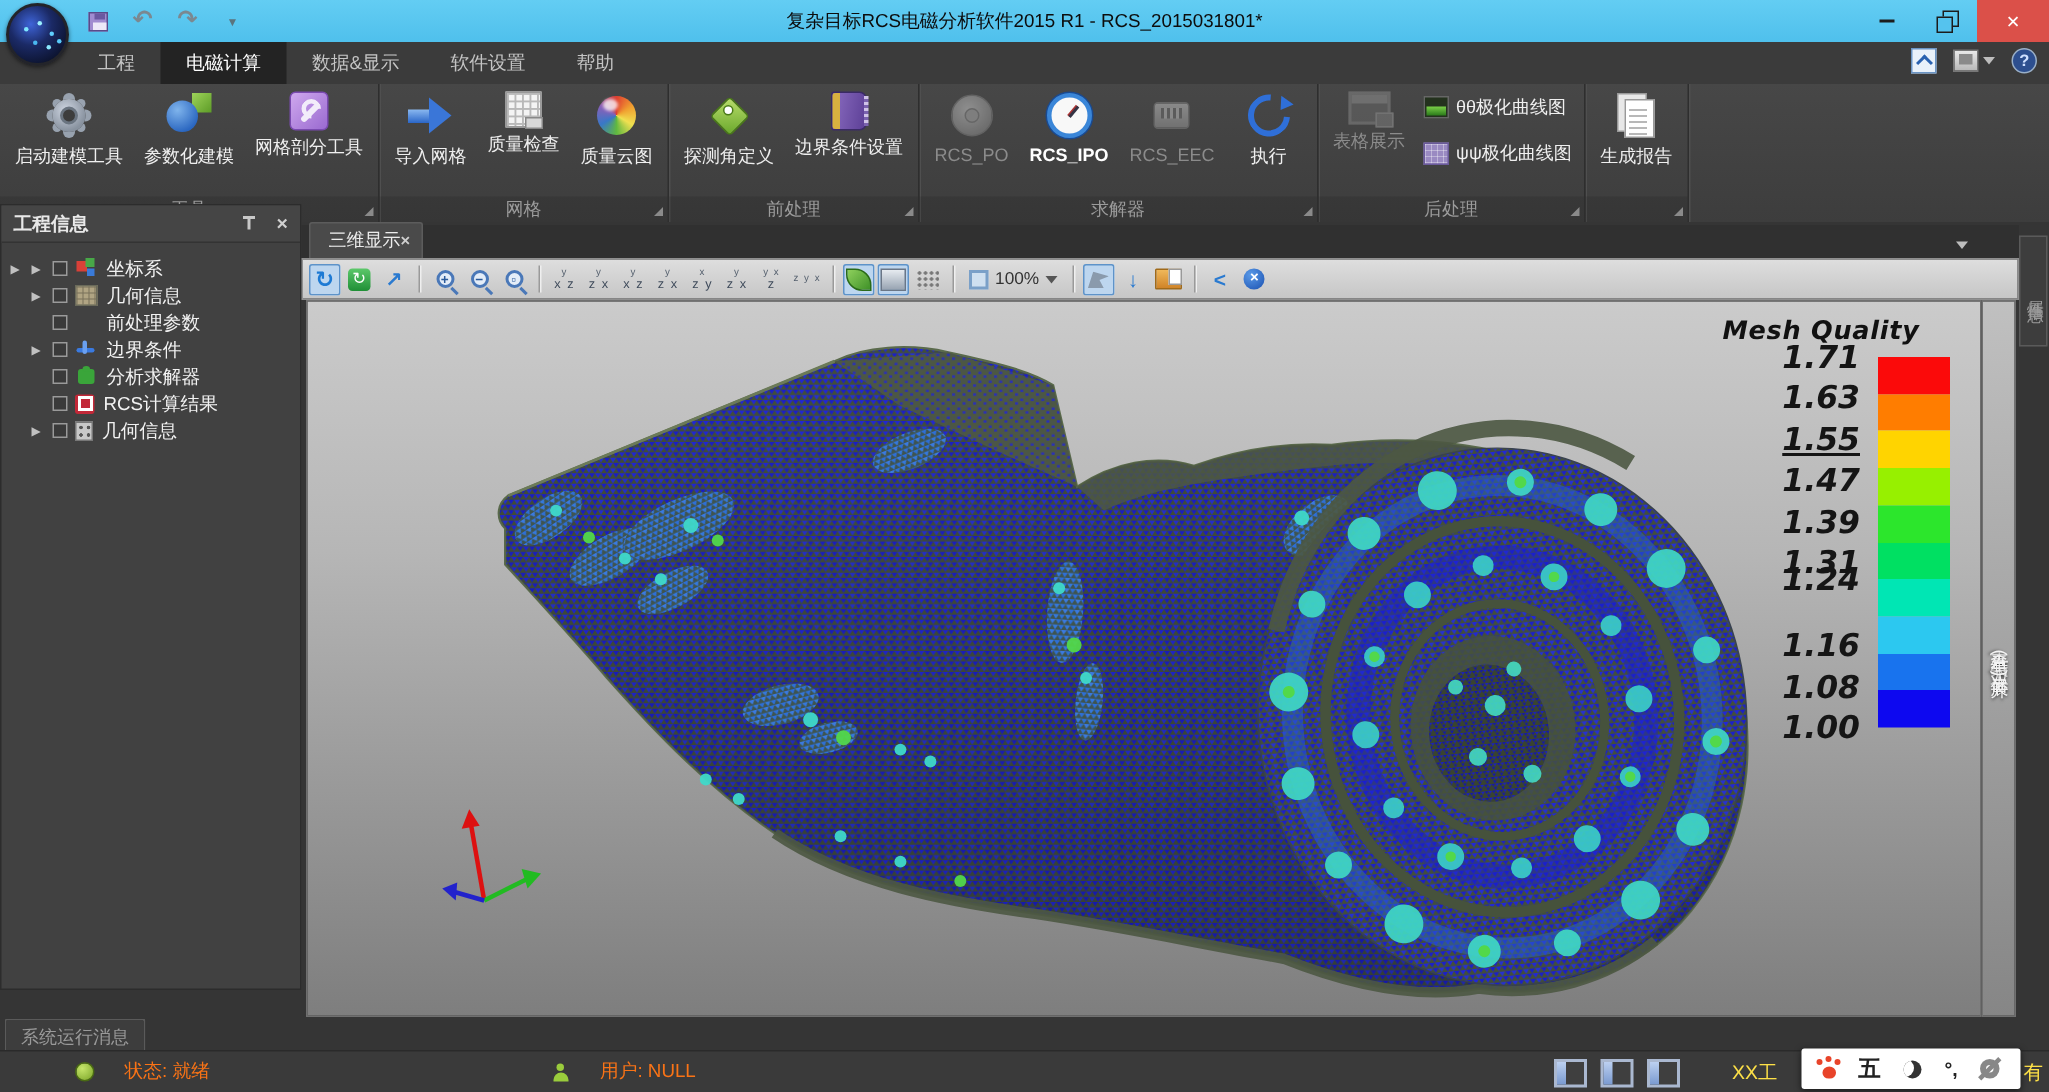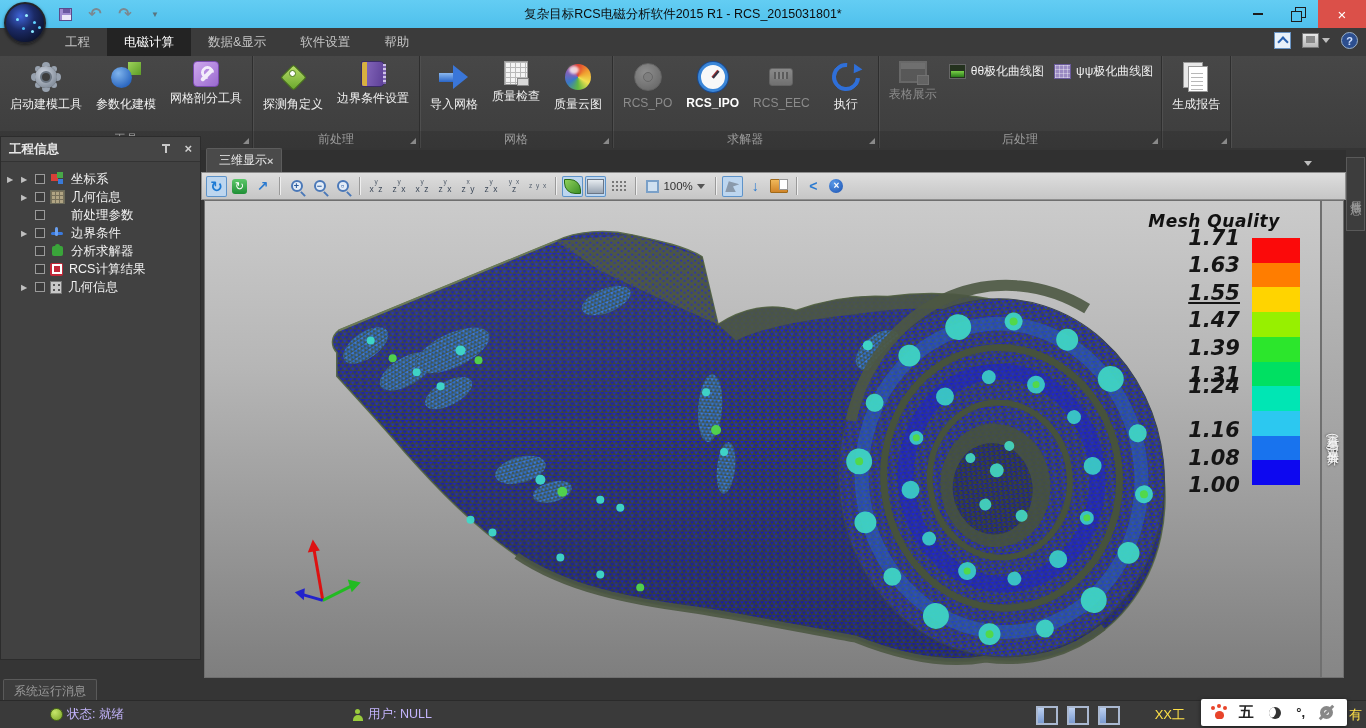--- a/index.html
+++ b/index.html
@@ -46,21 +46,21 @@
   #ribbon{left:0;top:56px;width:1366px;height:92px;background:linear-gradient(#474747,#3d3d3d);display:flex}
   .rgroup{display:flex;flex-direction:column;border-right:1px solid #2e2e2e;box-shadow:1px 0 0 #4f4f4f;padding-top:2px}
   .rbtns{display:flex;align-items:flex-start;flex:1;padding:0 3px}
   .rbtn{display:flex;flex-direction:column;align-items:center;padding:3px 7px 1px;min-width:58px;cursor:default}
   .rbtn .rlab{font-size:12px;color:#efefef;margin-top:3px;white-space:nowrap}
   .rbtn.disabled .rlab{color:#8b8b8b}
   .rbtn.disabled .ric{opacity:.45;filter:grayscale(.8)}
   .rbtn.activebtn .rlab{color:#fff;font-weight:bold}
   .rlabel{height:17px;line-height:16px;text-align:center;font-size:12px;color:#9b9b9b;position:relative;background:rgba(0,0,0,.10)}
   .rlabel .corner{position:absolute;right:3px;bottom:4px;width:0;height:0;border-left:6px solid transparent;border-bottom:6px solid #8a8a8a}
-  .smallcol{display:flex;justify-content:center;gap:0;padding-top:4px}
+  .smallcol{display:flex;flex-direction:column;justify-content:center;gap:12px;padding-top:4px}
   .rbtn.smallbtn{flex-direction:row;min-width:0;padding:1px 5px;align-items:center;gap:5px}
   .rbtn.smallbtn .rlab{margin-top:0}
 
   .ric{width:34px;height:32px;position:relative;display:flex;align-items:center;justify-content:center}
   .sic{width:17px;height:15px;position:relative;display:flex;align-items:center;justify-content:center}
   .ric-gear::before{content:"";width:22px;height:22px;border-radius:50%;background:radial-gradient(circle at 40% 35%,#cfd6e2,#88929f 70%);
     box-shadow:0 -11px 0 -7px #98a2af,0 11px 0 -7px #98a2af,-11px 0 0 -7px #98a2af,11px 0 0 -7px #98a2af,8px 8px 0 -8px #98a2af,-8px -8px 0 -8px #98a2af,8px -8px 0 -8px #98a2af,-8px 8px 0 -8px #98a2af}
   .ric-gear::after{content:"";position:absolute;width:8px;height:8px;border-radius:50%;background:#3d3d3d;border:2px solid #6a7480}
   .ric-sphere-square::before{content:"";position:absolute;right:2px;top:1px;width:13px;height:13px;background:linear-gradient(135deg,#9ed35a,#5d9c27)}
   .ric-sphere-square::after{content:"";position:absolute;left:2px;top:6px;width:21px;height:21px;border-radius:50%;background:radial-gradient(circle at 35% 30%,#7fb4ec,#2a66c0 75%)}
@@ -181,21 +181,21 @@
   #legend-body{position:relative;height:247px}
   #legend-bar{position:absolute;right:0;top:0;width:48px;height:247px;display:flex;flex-direction:column}
   .lcell{flex:1}
   .llabel{position:absolute;left:0;width:112px;text-align:right;font:italic bold 21px "DejaVu Sans",sans-serif;color:#151515;line-height:22px}
 
   
   #msg-tab{left:3px;top:679px;height:21px;background:#3d3d3d;border:1px solid #5a5a5a;border-bottom:none;border-radius:2px 2px 0 0;
     color:#9a9a9a;font-size:12px;padding:3px 10px 0}
   #statusbar{left:0;top:700px;width:1366px;height:28px;background:#3a3a3a;border-top:1px solid #2a2a2a;display:flex;align-items:center}
   .sb-smiley{width:13px;height:13px;border-radius:50%;background:radial-gradient(circle at 35% 30%,#c6e66a,#7aa428);border:1px solid #4a6a14;margin-left:50px}
-  .sb-text{color:#c4b5fd;font-size:12.5px;margin-left:4px}
+  .sb-text{color:#f97316;font-size:12.5px;margin-left:20px}
   .sb-person{width:12px;height:12px;position:relative;margin-left:228px}
   .sb-person::before{content:"";position:absolute;left:3.5px;top:0;width:5px;height:5px;border-radius:50%;background:#9acc3c}
   .sb-person::after{content:"";position:absolute;left:1px;bottom:0;width:10px;height:6px;border-radius:5px 5px 0 0;background:#9acc3c}
   .wlay{width:22px;height:19px;border:2px solid #aab8d0;background:#3f3f3f;position:relative;margin-right:9px}
   .wlay::before{content:"";position:absolute;left:0;top:0;bottom:0;width:6px;background:linear-gradient(#bcd0f0,#7a9ad0)}
   #sb-right{position:absolute;right:0;top:0;height:28px;display:flex;align-items:center}
   #sb-copy-left,#sb-copy-right{color:#fde047;font-size:13px}
   #ime-bar{position:absolute;right:19px;top:-2px;width:146px;height:27px;background:#fff;border-radius:2px;box-shadow:0 1px 4px rgba(0,0,0,.55);
     display:flex;align-items:center;justify-content:space-around;padding:0 6px;z-index:40}
   .paw{width:9px;height:8px;border-radius:50% 50% 45% 45%;background:#e8442a;position:relative;margin-top:5px}
@@ -262,46 +262,46 @@
         <div class="rbtn">
           <span class="ric ric-mesh-wrench"></span>
           <span class="rlab">网格剖分工具</span>
         </div>
       </div>
       <div class="rlabel"><span>工具</span><span class="corner"></span></div>
     </div>
     <div class="rgroup">
       <div class="rbtns">
         <div class="rbtn">
+          <span class="ric ric-import-arrow"></span>
+          <span class="rlab">导入网格</span>
+        </div>
+        <div class="rbtn">
+          <span class="ric ric-grid-check"></span>
+          <span class="rlab">质量检查</span>
+        </div>
+        <div class="rbtn">
+          <span class="ric ric-rainbow-sphere"></span>
+          <span class="rlab">质量云图</span>
+        </div>
+      </div>
+      <div class="rlabel"><span>网格</span><span class="corner"></span></div>
+    </div>
+    <div class="rgroup">
+      <div class="rbtns">
+        <div class="rbtn">
           <span class="ric ric-green-tag"></span>
           <span class="rlab">探测角定义</span>
         </div>
         <div class="rbtn">
           <span class="ric ric-purple-book"></span>
           <span class="rlab">边界条件设置</span>
         </div>
       </div>
       <div class="rlabel"><span>前处理</span><span class="corner"></span></div>
-    </div>
-    <div class="rgroup">
-      <div class="rbtns">
-        <div class="rbtn">
-          <span class="ric ric-import-arrow"></span>
-          <span class="rlab">导入网格</span>
-        </div>
-        <div class="rbtn">
-          <span class="ric ric-grid-check"></span>
-          <span class="rlab">质量检查</span>
-        </div>
-        <div class="rbtn">
-          <span class="ric ric-rainbow-sphere"></span>
-          <span class="rlab">质量云图</span>
-        </div>
-      </div>
-      <div class="rlabel"><span>网格</span><span class="corner"></span></div>
     </div>
     <div class="rgroup">
       <div class="rbtns">
         <div class="rbtn disabled">
           <span class="ric ric-disc-gray"></span>
           <span class="rlab">RCS_PO</span>
         </div>
         <div class="rbtn activebtn">
           <span class="ric ric-clock"></span>
           <span class="rlab">RCS_IPO</span>

